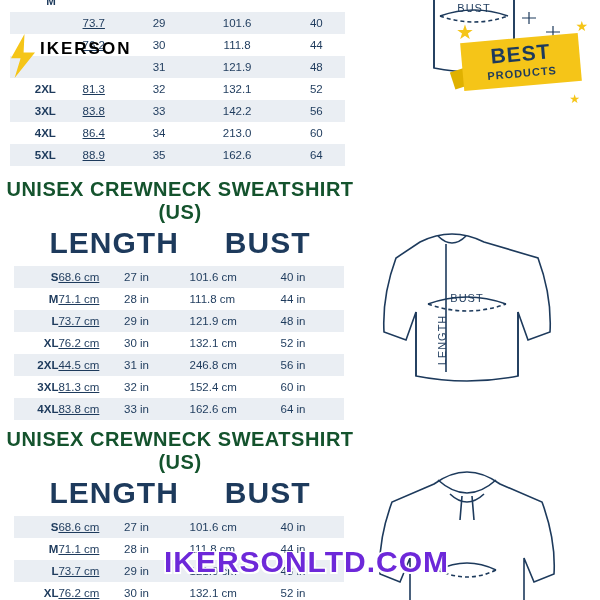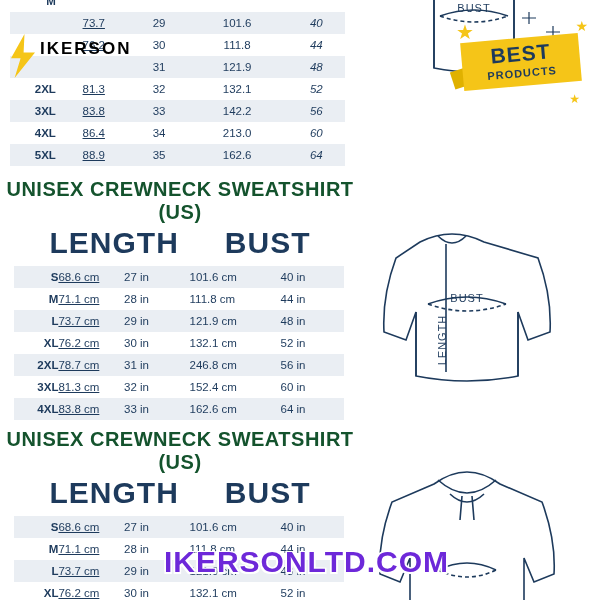--- a/index.html
+++ b/index.html
@@ -112,21 +112,21 @@
       0 0 3px #fff;
     margin-left: 13px;
   }
 
   
   #section-top table.sizes { width:335px; }
   #section-top td.c-size { width:40px; }
   #section-top td.c-len  { width:66px; text-align:center; }
   #section-top td.c-lenin{ width:48px; text-align:center; }
   #section-top td.c-bust { width:88px; text-align:center; }
-  #section-top td.c-bustin{ width:50px; text-align:center;font-style:italic; }
+  #section-top td.c-bustin{ width:50px; text-align:center; }
 </style>
 </head>
 <body>
 
 <div class="page">
 
   <div id="section-top">
     <table class="sizes">
       <tbody>
         <tr>
@@ -220,21 +220,21 @@
         </tr>
         <tr>
           <td class="c-size">XL</td>
           <td class="c-len">76.2 cm</td>
           <td class="c-lenin">30 in</td>
           <td class="c-bust">132.1 cm</td>
           <td class="c-bustin">52 in</td>
         </tr>
         <tr class="alt">
           <td class="c-size">2XL</td>
-          <td class="c-len">78.7 cm</td>
+          <td class="c-len">44.5 cm</td>
           <td class="c-lenin">31 in</td>
           <td class="c-bust">246.8 cm</td>
           <td class="c-bustin">56 in</td>
         </tr>
         <tr>
           <td class="c-size">3XL</td>
           <td class="c-len">81.3 cm</td>
           <td class="c-lenin">32 in</td>
           <td class="c-bust">152.4 cm</td>
           <td class="c-bustin">60 in</td>

